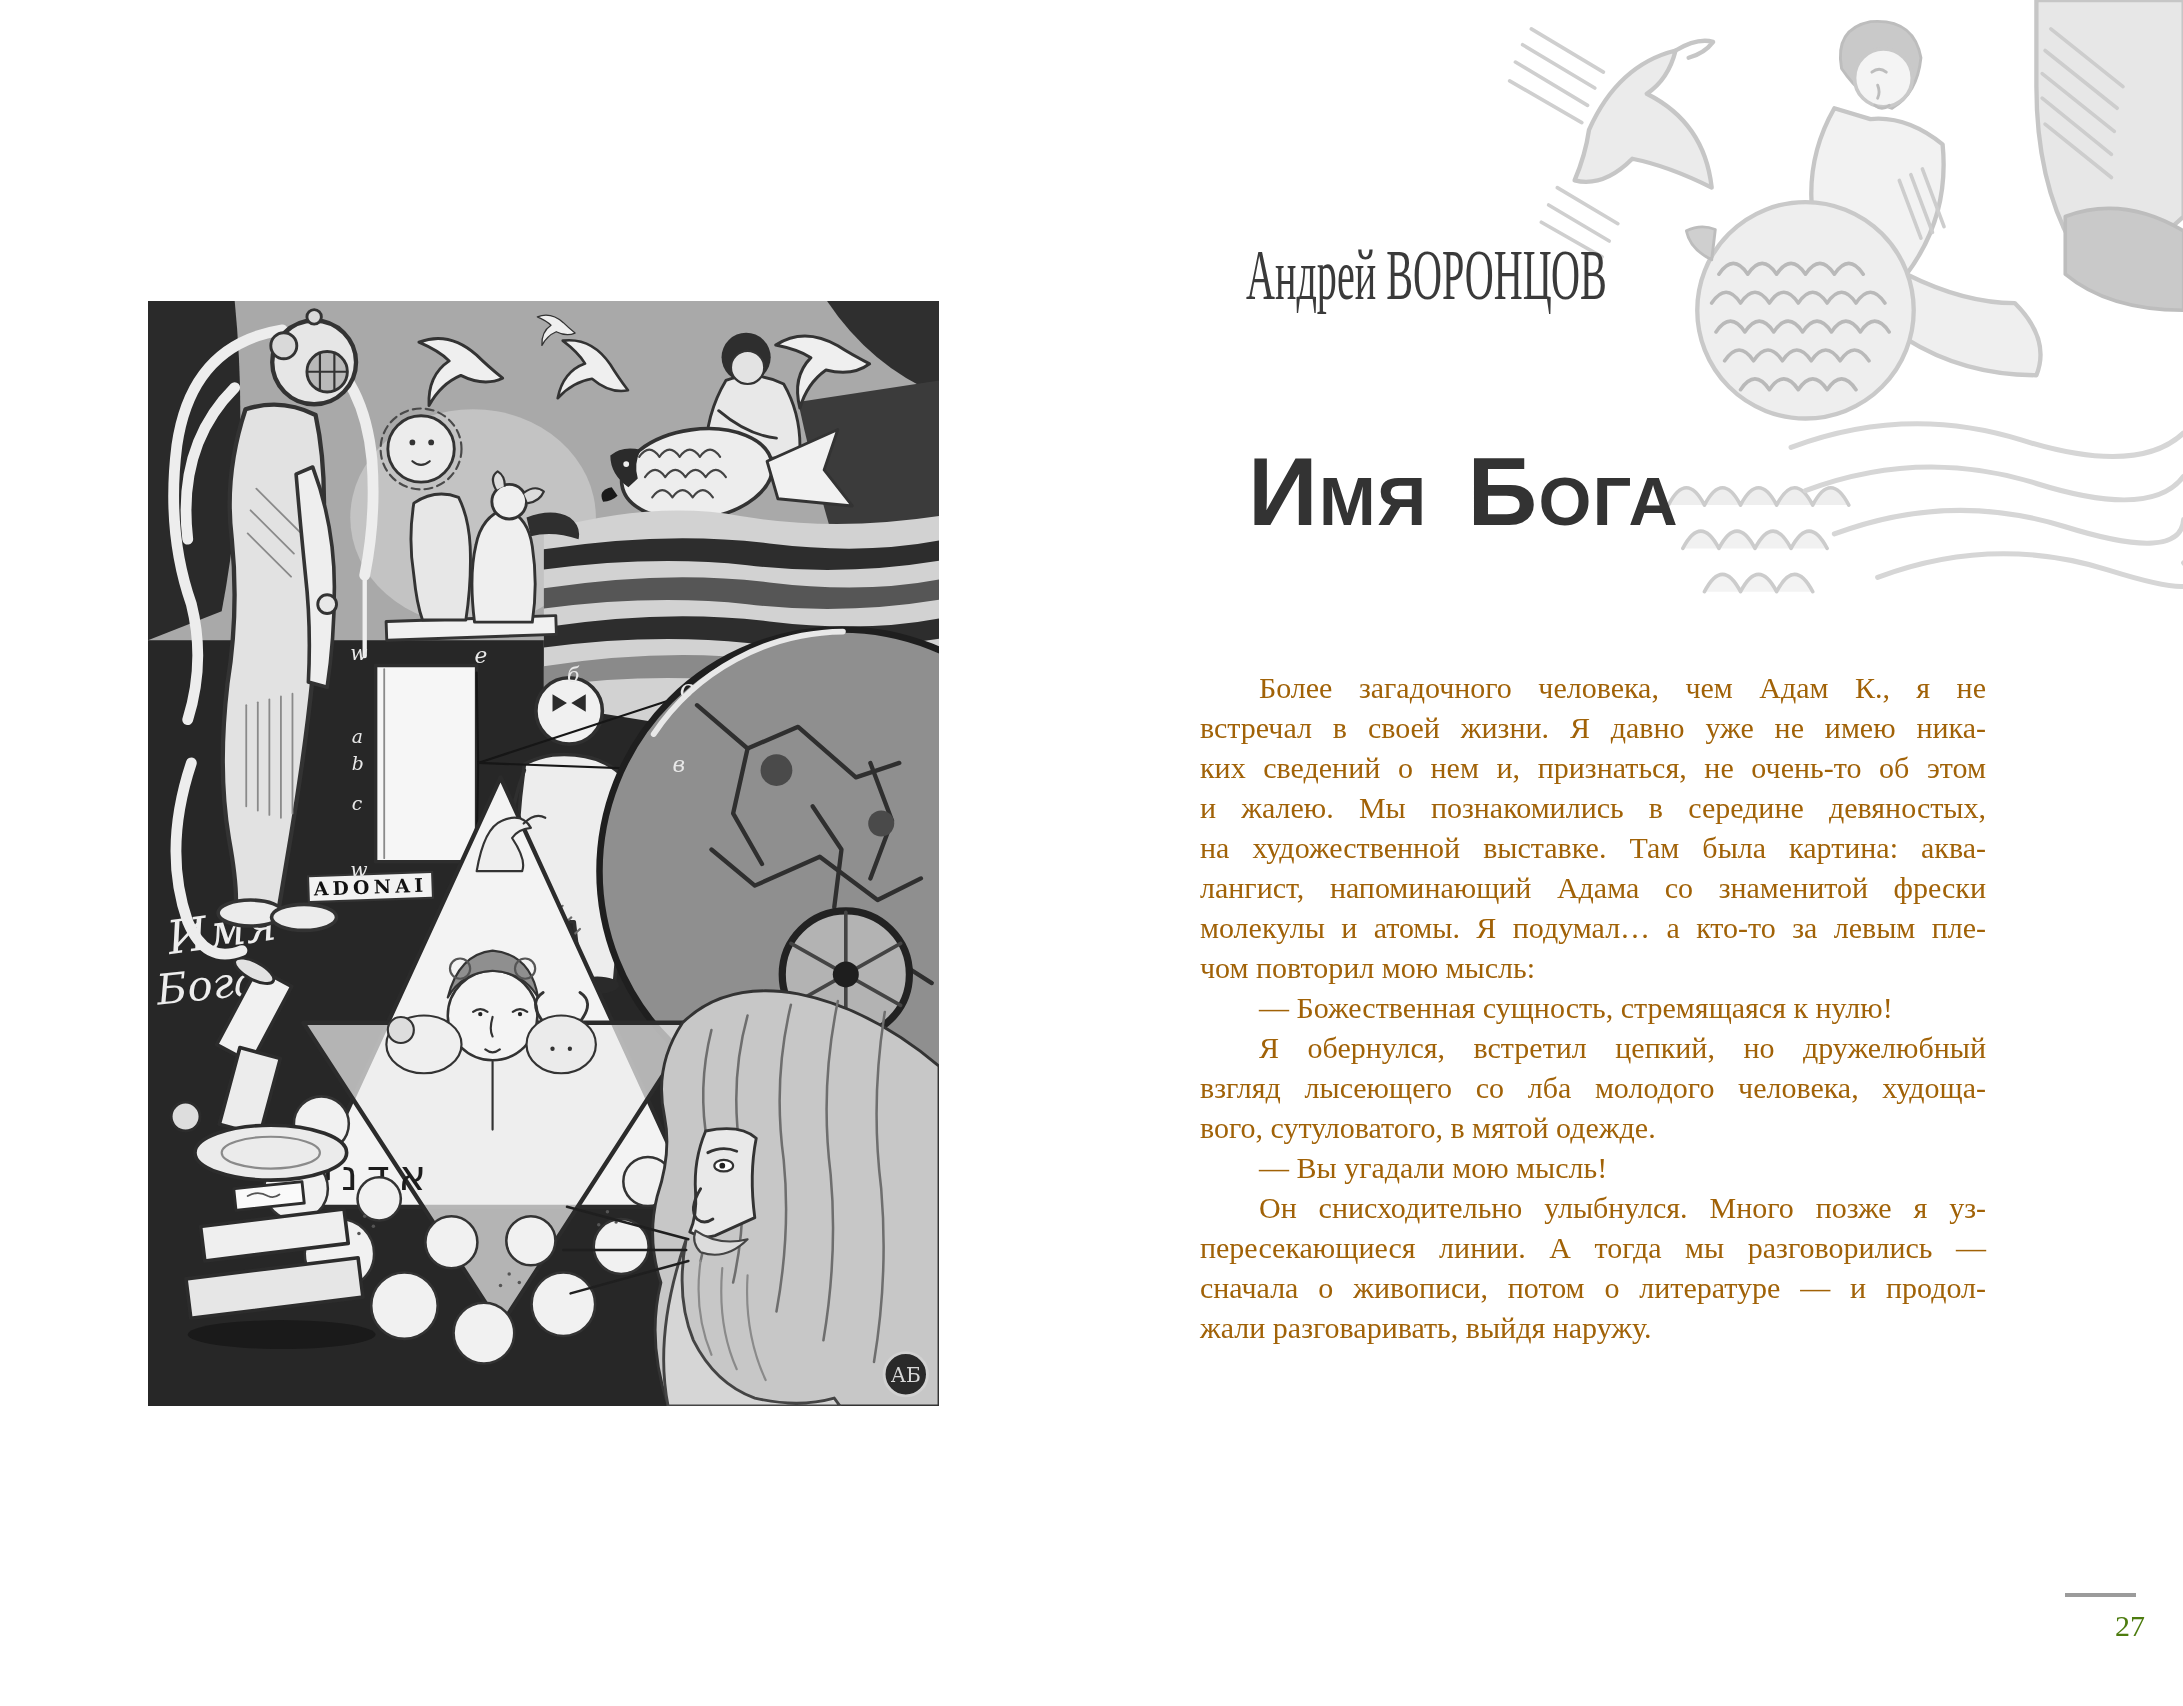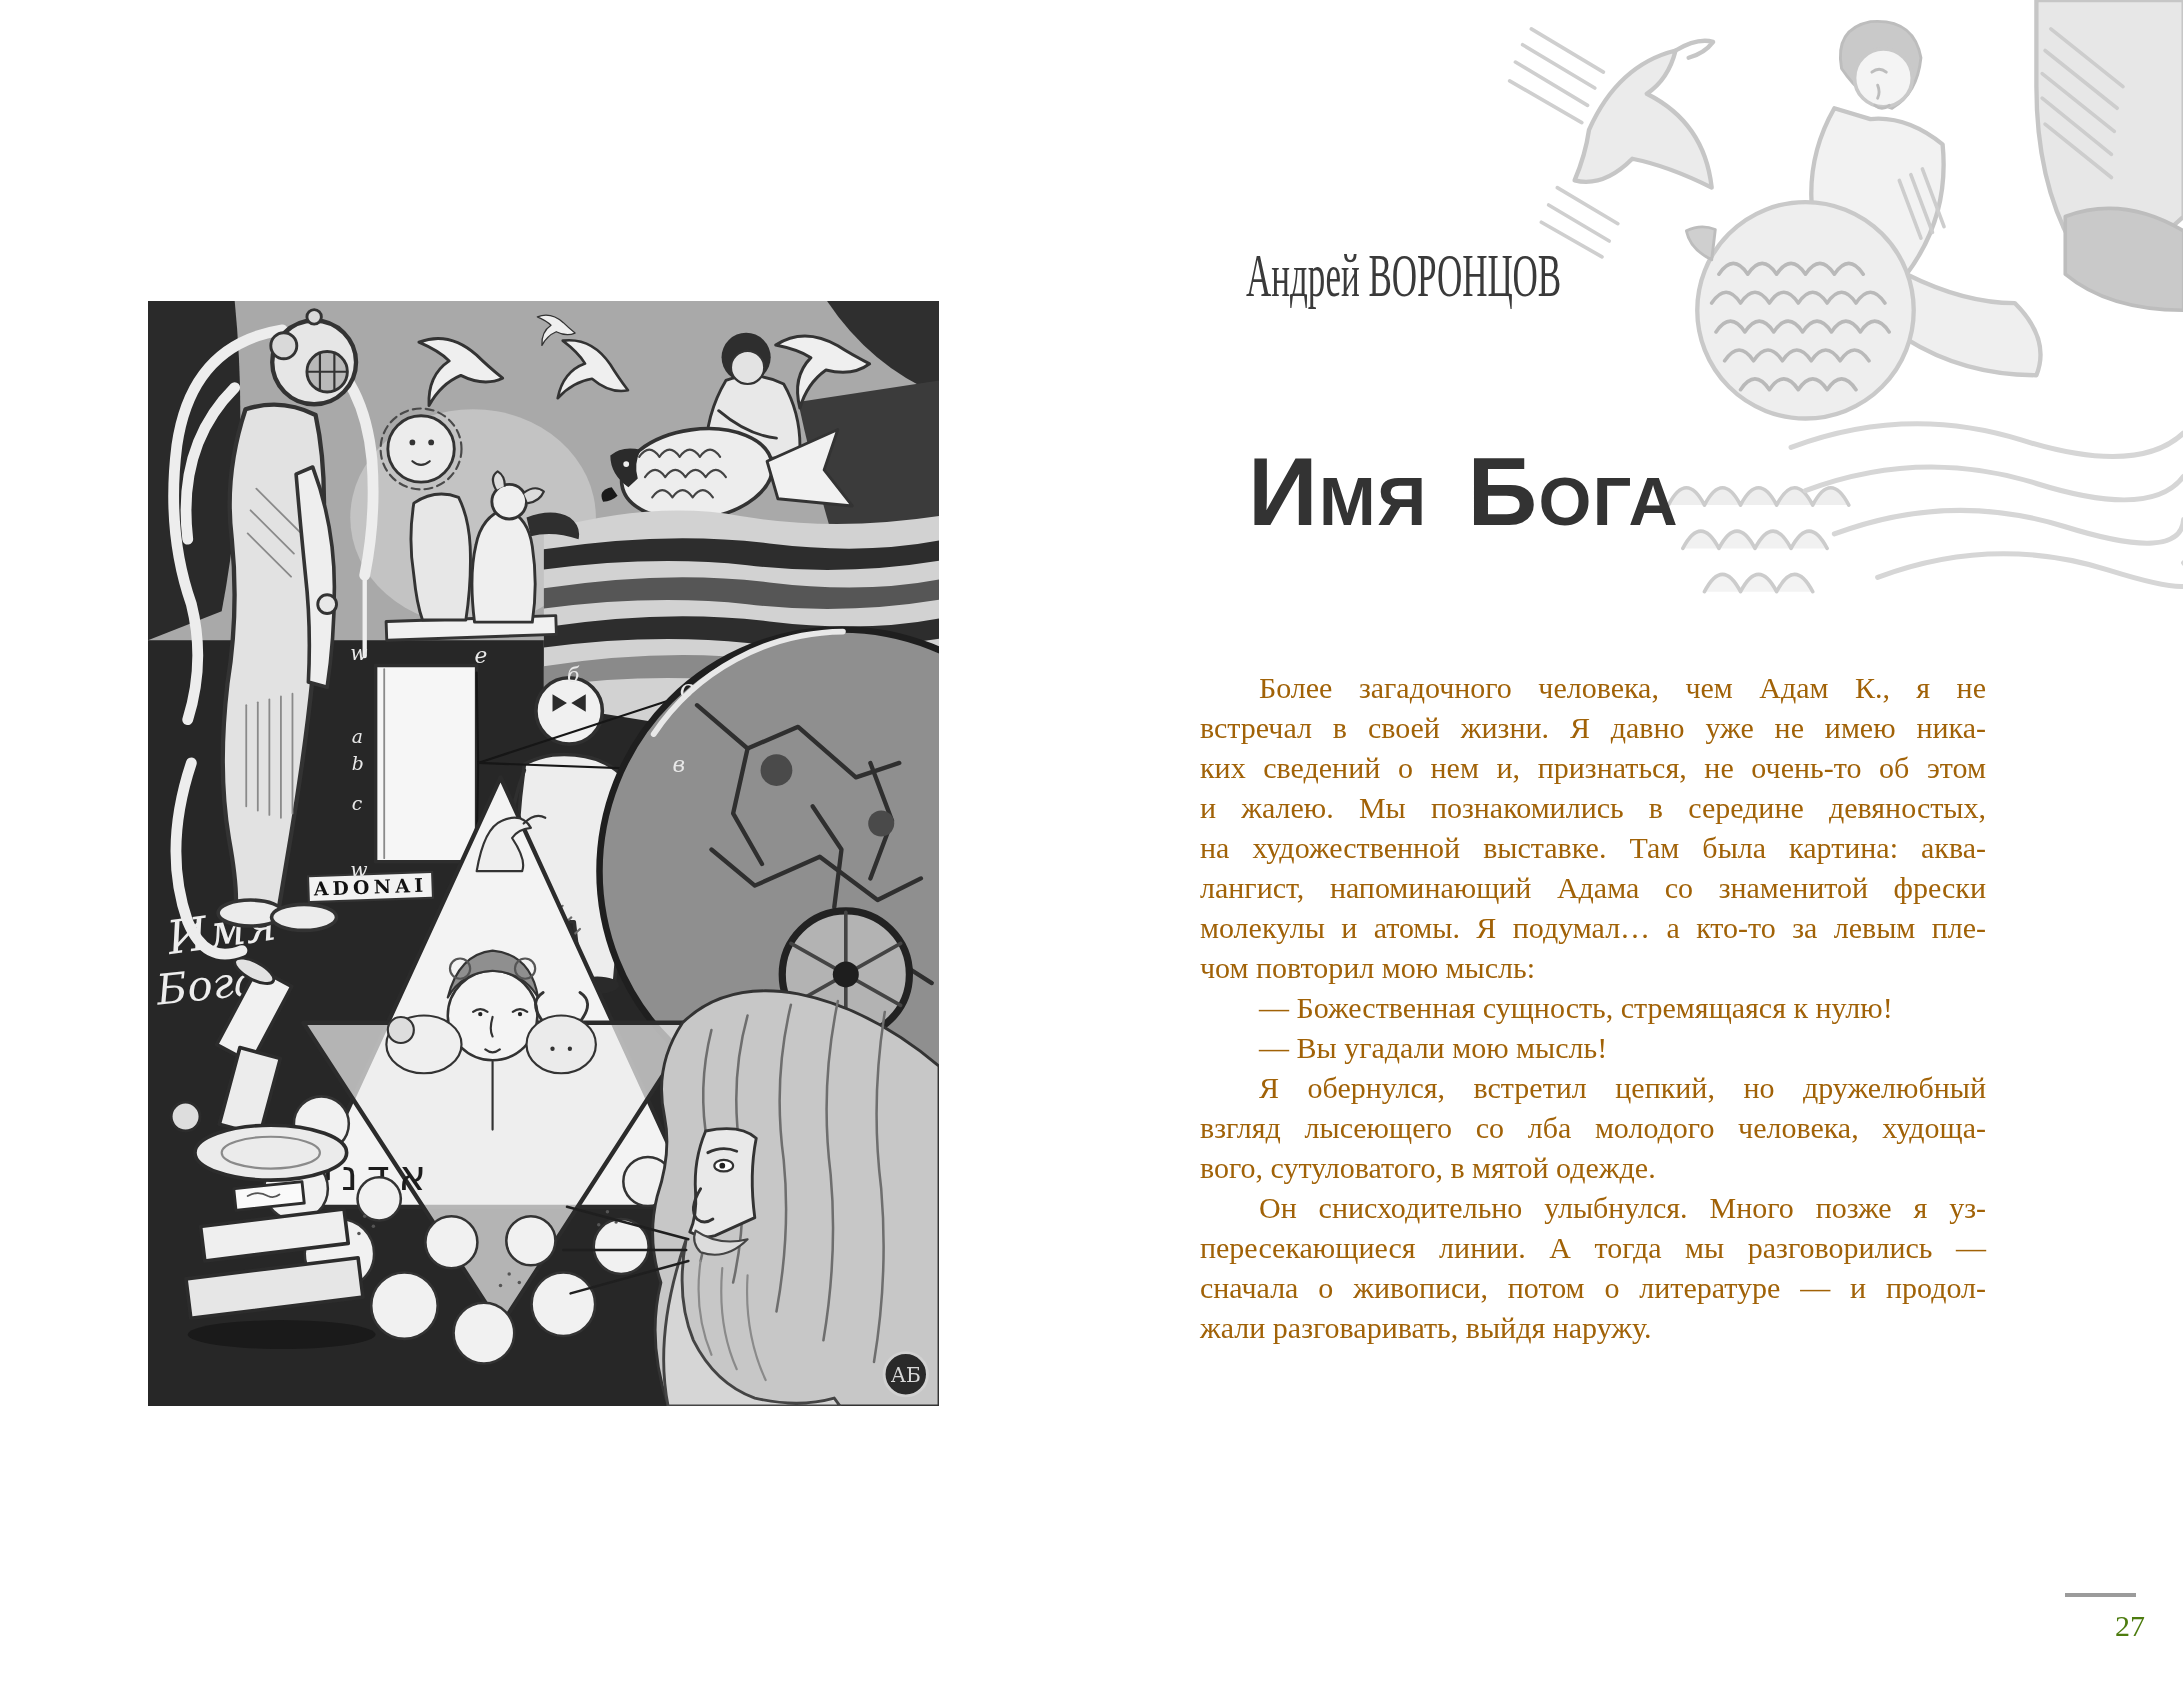--- a/index.html
+++ b/index.html
@@ -12,21 +12,21 @@
   .illustration-frame{
     position:absolute;left:148px;top:301px;width:791px;height:1105px;
   }
   .illustration-frame svg{display:block;width:100%;height:100%;}
   
   .watermark{
     position:absolute;left:1401px;top:0px;width:783px;height:635px;z-index:0;
   }
   .author-line{
     position:absolute;left:1246px;top:228px;z-index:2;
-    font-family:"Liberation Serif",serif;font-size:62px;line-height:95px;
+    font-family:"Liberation Serif",serif;font-size:71px;line-height:95px;
     color:#3a3a3a;white-space:nowrap;
   }
   .author-line .squeeze{
     display:inline-block;transform:scaleX(0.565);transform-origin:0 50%;
   }
   .story-title{
     position:absolute;left:1248px;top:443px;z-index:2;margin:0;
     font-family:"Liberation Sans",sans-serif;font-weight:700;
     font-size:97px;line-height:97px;font-variant:small-caps;
     letter-spacing:1.4px;word-spacing:11.6px;color:#333333;white-space:nowrap;
@@ -426,26 +426,26 @@
           <div class="line">и жалею. Мы познакомились в середине девяностых,</div>
           <div class="line">на художественной выставке. Там была картина: аква-</div>
           <div class="line">лангист, напоминающий Адама со знаменитой фрески</div>
           <div class="line">молекулы и атомы. Я подумал… а кто-то за левым пле-</div>
           <div class="line last">чом повторил мою мысль:</div>
         </div>
         <div class="para">
           <div class="line first last">— Божественная сущность, стремящаяся к нулю!</div>
         </div>
         <div class="para">
-          <div class="line first last">— Вы угадали мою мысль!</div>
-        </div>
-        <div class="para">
           <div class="line first">Я обернулся, встретил цепкий, но дружелюбный</div>
           <div class="line">взгляд лысеющего со лба молодого человека, худоща-</div>
           <div class="line last">вого, сутуловатого, в мятой одежде.</div>
+        </div>
+        <div class="para">
+          <div class="line first last">— Вы угадали мою мысль!</div>
         </div>
         <div class="para">
           <div class="line first">Он снисходительно улыбнулся. Много позже я уз-</div>
           <div class="line">пересекающиеся линии. А тогда мы разговорились —</div>
           <div class="line">сначала о живописи, потом о литературе — и продол-</div>
           <div class="line last">жали разговаривать, выйдя наружу.</div>
         </div>
       </div>
 
     <div class="footer-rule"></div>

